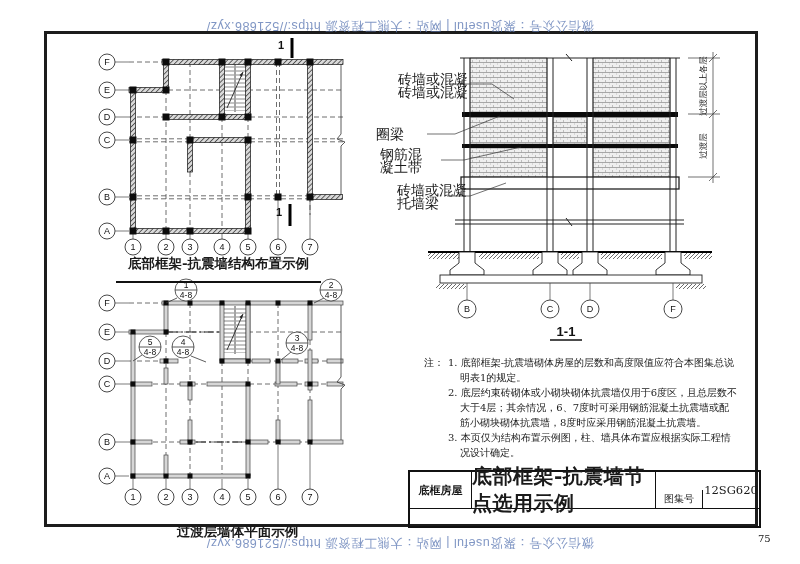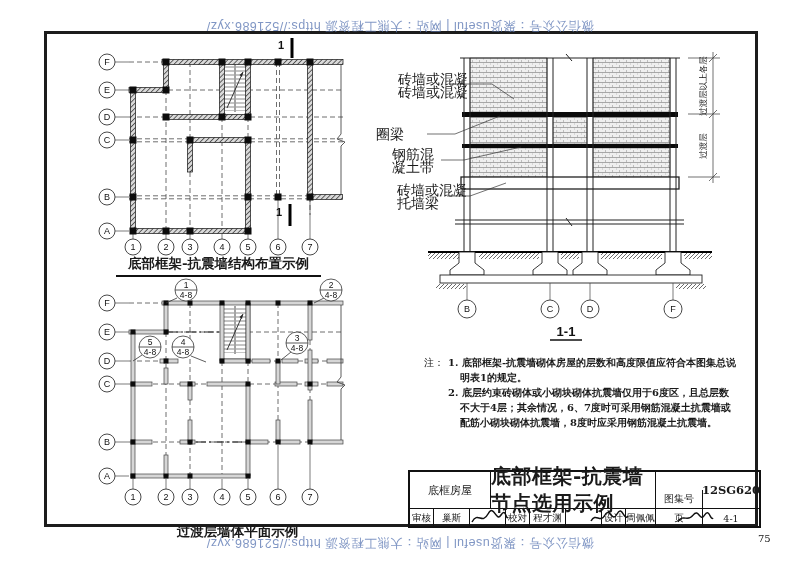--- a/index.html
+++ b/index.html
@@ -5,37 +5,37 @@
   html,body{margin:0;padding:0;}
   body{width:800px;height:564px;position:relative;background:#fff;overflow:hidden;
        font-family:"Liberation Sans",sans-serif;color:#1a1a1a;}
   .abs{position:absolute;}
   .frame{left:44px;top:31px;width:714px;height:496px;border:3px solid #1c1c1c;box-sizing:border-box;}
   .wm{color:rgba(96,124,181,.8);font-size:12.5px;letter-spacing:.5px;transform:rotate(180deg);white-space:nowrap;}
   .wm-top{left:170px;top:17px;width:460px;text-align:center;}
   .wm-bot{left:170px;top:534px;width:460px;text-align:center;}
   .pagenum{left:758px;top:533px;font-size:10px;font-family:"DejaVu Serif",serif;}
   .caption{font-weight:bold;font-size:13.5px;text-align:center;font-family:"DejaVu Serif",serif;}
-  .cap1{left:116px;top:255px;width:205px;border-bottom:2px solid #111;padding-bottom:2px;}
+  .cap1{left:116px;top:255px;width:205px;border-bottom:2px solid #111;padding-bottom:8px;}
   .cap2{left:150px;top:523px;width:175px;}
   .seclabel{font-size:14px;line-height:13px;font-family:"DejaVu Serif",serif;}
   .notes{left:424px;top:355px;width:314px;font-size:10px;line-height:1.5;
          font-family:"DejaVu Serif",serif;display:flex;}
   .notes .nlab{width:24px;flex:0 0 24px;}
-  .notes .nitem{margin:0;padding-left:12px;text-indent:-12px;font-weight:bold;}
+  .notes .nitem{margin:0;padding-left:12px;text-indent:-12px;}
   .tblock{left:408px;top:470px;width:353px;height:58px;border:2px solid #111;box-sizing:border-box;
           font-family:"DejaVu Serif",serif;}
   .trow1{display:flex;height:36px;border-bottom:1.5px solid #111;align-items:stretch;}
   .trow2{display:flex;height:18px;align-items:stretch;font-size:9.5px;}
   .tcell{display:flex;align-items:center;justify-content:center;box-sizing:border-box;}
   .br{border-right:1.2px solid #111;}
-  .tb-cat{width:81px;font-size:11px;font-weight:normal;}
+  .tb-cat{width:62px;font-size:11px;font-weight:bold;}
   .tb-title{flex:1;font-size:20px;font-weight:bold;letter-spacing:.5px;}
   .tb-atlas-label{width:47px;font-size:10px;margin-top:18px;}
-  .tb-atlas-no{width:56px;font-size:11.5px;font-weight:bold;}
+  .tb-atlas-no{width:56px;font-size:11.5px;font-weight:normal;}
   .sig{position:absolute;top:0;height:18px;pointer-events:none;}
   svg text{font-family:"Liberation Sans",sans-serif;fill:#111;}
   .bub{font-size:9px;}
   .dimtxt{font-size:8.5px;}
 </style>
 </head>
 <body>
 
 <div class="abs frame"></div>
 
@@ -451,61 +451,41 @@
   </g>
   <text x="566" y="336" text-anchor="middle" font-size="13" font-weight="bold">1-1</text>
   <line x1="550" y1="340" x2="582" y2="340" stroke="#111" stroke-width="1.5"></line>
 </svg>
 
 <div class="abs seclabel" style="left:398px;top:73px">
   <div>砖墙或混凝</div>
   <div>砖墙或混凝</div>
 </div>
 <div class="abs seclabel" style="left:376px;top:128px">圈梁</div>
-<div class="abs seclabel" style="left:392px;top:148px">
+<div class="abs seclabel" style="left:380px;top:148px">
   <div>钢筋混</div>
   <div>凝土带</div>
 </div>
 <div class="abs seclabel" style="left:397px;top:184px">
   <div>砖墙或混凝</div>
   <div>托墙梁</div>
 </div>
 
 <div class="abs caption cap1">底部框架-抗震墙结构布置示例</div>
 <div class="abs caption cap2">过渡层墙体平面示例</div>
 
 <div class="abs notes">
   <div class="nlab">注：</div>
   <div>
     <p class="nitem">1. 底部框架-抗震墙砌体房屋的层数和高度限值应符合本图集总说明表1的规定。</p>
     <p class="nitem">2. 底层约束砖砌体或小砌块砌体抗震墙仅用于6度区，且总层数不大于4层；其余情况，6、7度时可采用钢筋混凝土抗震墙或配筋小砌块砌体抗震墙，8度时应采用钢筋混凝土抗震墙。</p>
+    <p class="nitem">3. 本页仅为结构布置示例图，柱、墙具体布置应根据实际工程情况设计确定。</p>
   </div>
 </div>
 
 <div class="abs tblock">
   <div class="trow1">
     <div class="tcell br tb-cat">底框房屋</div>
     <div class="tcell br tb-title">底部框架-抗震墙节点选用示例</div>
     <div class="tcell br tb-atlas-label">图集号</div>
     <div class="tcell tb-atlas-no">12SG620</div>
   </div>
-  <div class="trow2" style="position:relative">
-    <div class="tcell br" style="width:24px">审核</div>
-    <div class="tcell br" style="width:36px">巢斯</div>
-    <div class="tcell br" style="width:36px"></div>
-    <div class="tcell br" style="width:24px">校对</div>
-    <div class="tcell br" style="width:36px">程才渊</div>
-    <div class="tcell br" style="width:36px"></div>
-    <div class="tcell br" style="width:24px">设计</div>
-    <div class="tcell br" style="flex:1">周佩佩</div>
-    <div class="tcell br" style="width:47px">页</div>
-    <div class="tcell" style="width:56px">4-1</div>
-    <svg class="sig" style="left:58px;width:42px" viewBox="0 0 42 18">
-      <path d="M4,13 C10,2 14,16 20,5 S28,14 33,6 S38,12 40,8" stroke="#111" stroke-width="1.5" fill="none"></path>
-    </svg>
-    <svg class="sig" style="left:178px;width:42px" viewBox="0 0 42 18">
-      <path d="M3,12 C8,3 12,15 17,6 S24,15 29,5 S36,13 40,7" stroke="#111" stroke-width="1.5" fill="none"></path>
-    </svg>
-    <svg class="sig" style="left:265px;width:40px" viewBox="0 0 42 18">
-      <path d="M3,13 C9,4 13,14 19,6 S26,14 31,6 S37,12 40,9" stroke="#111" stroke-width="1.5" fill="none"></path>
-    </svg>
-  </div>
 </div>
 
 </body></html>

